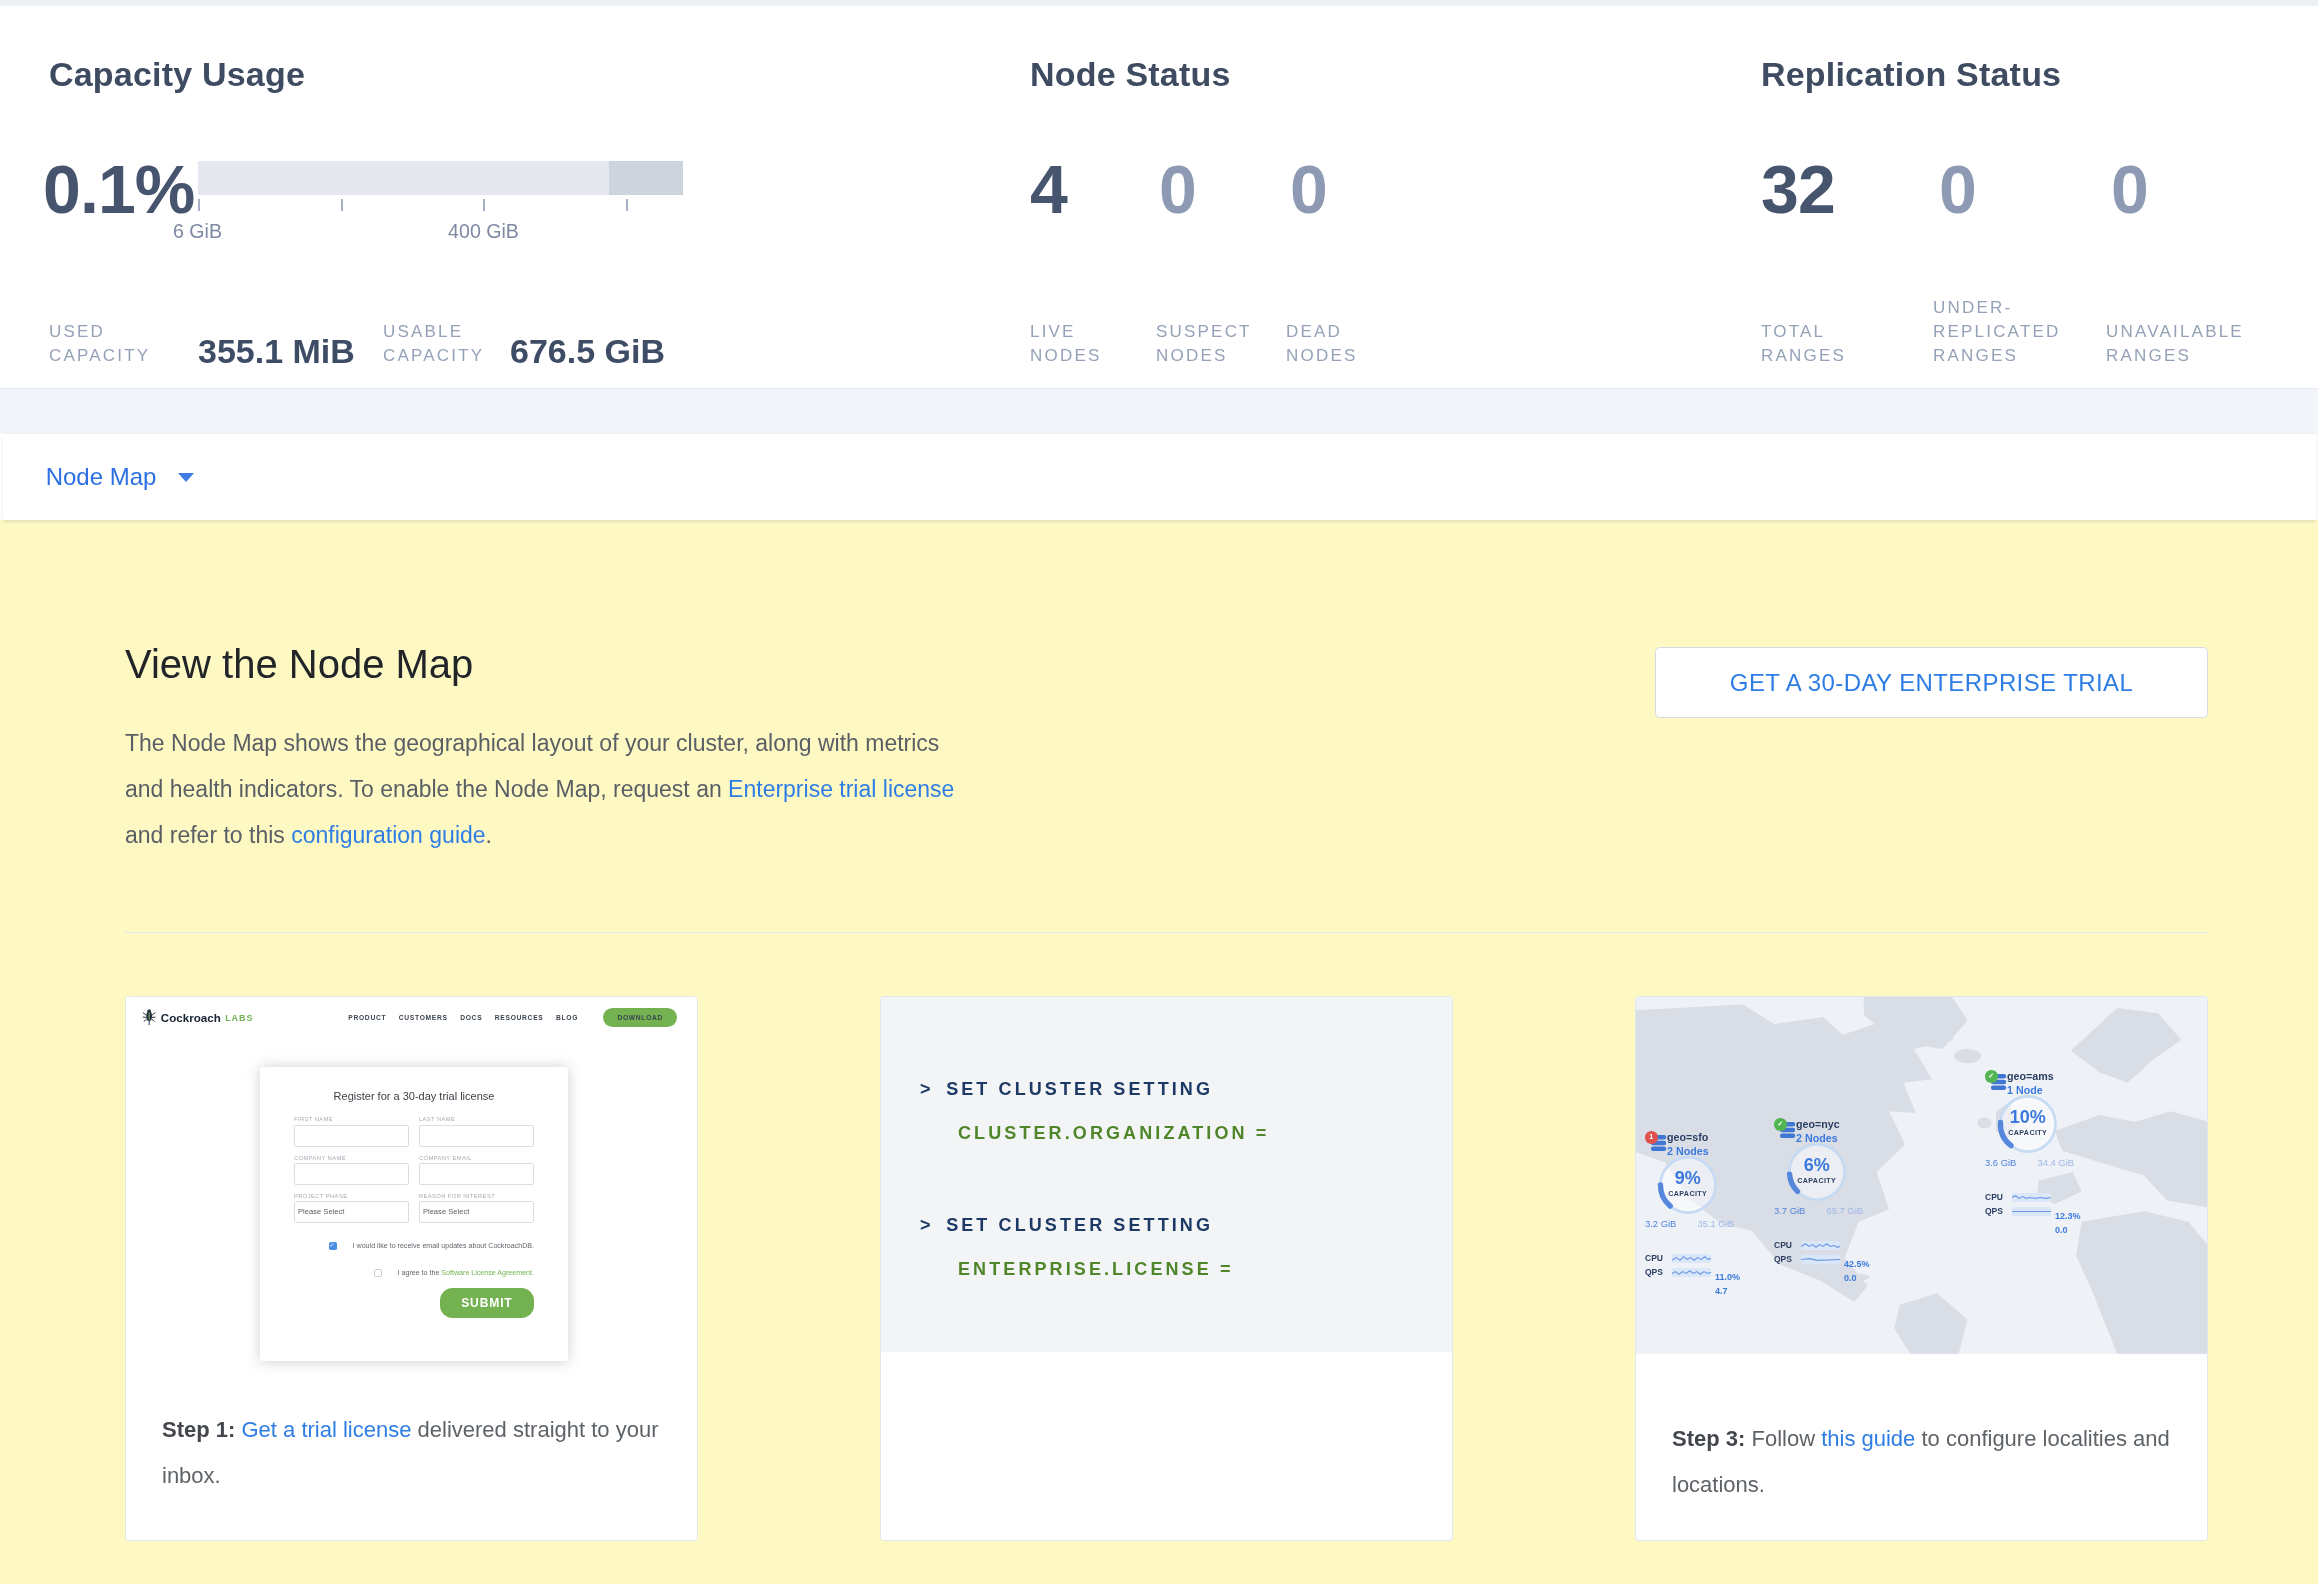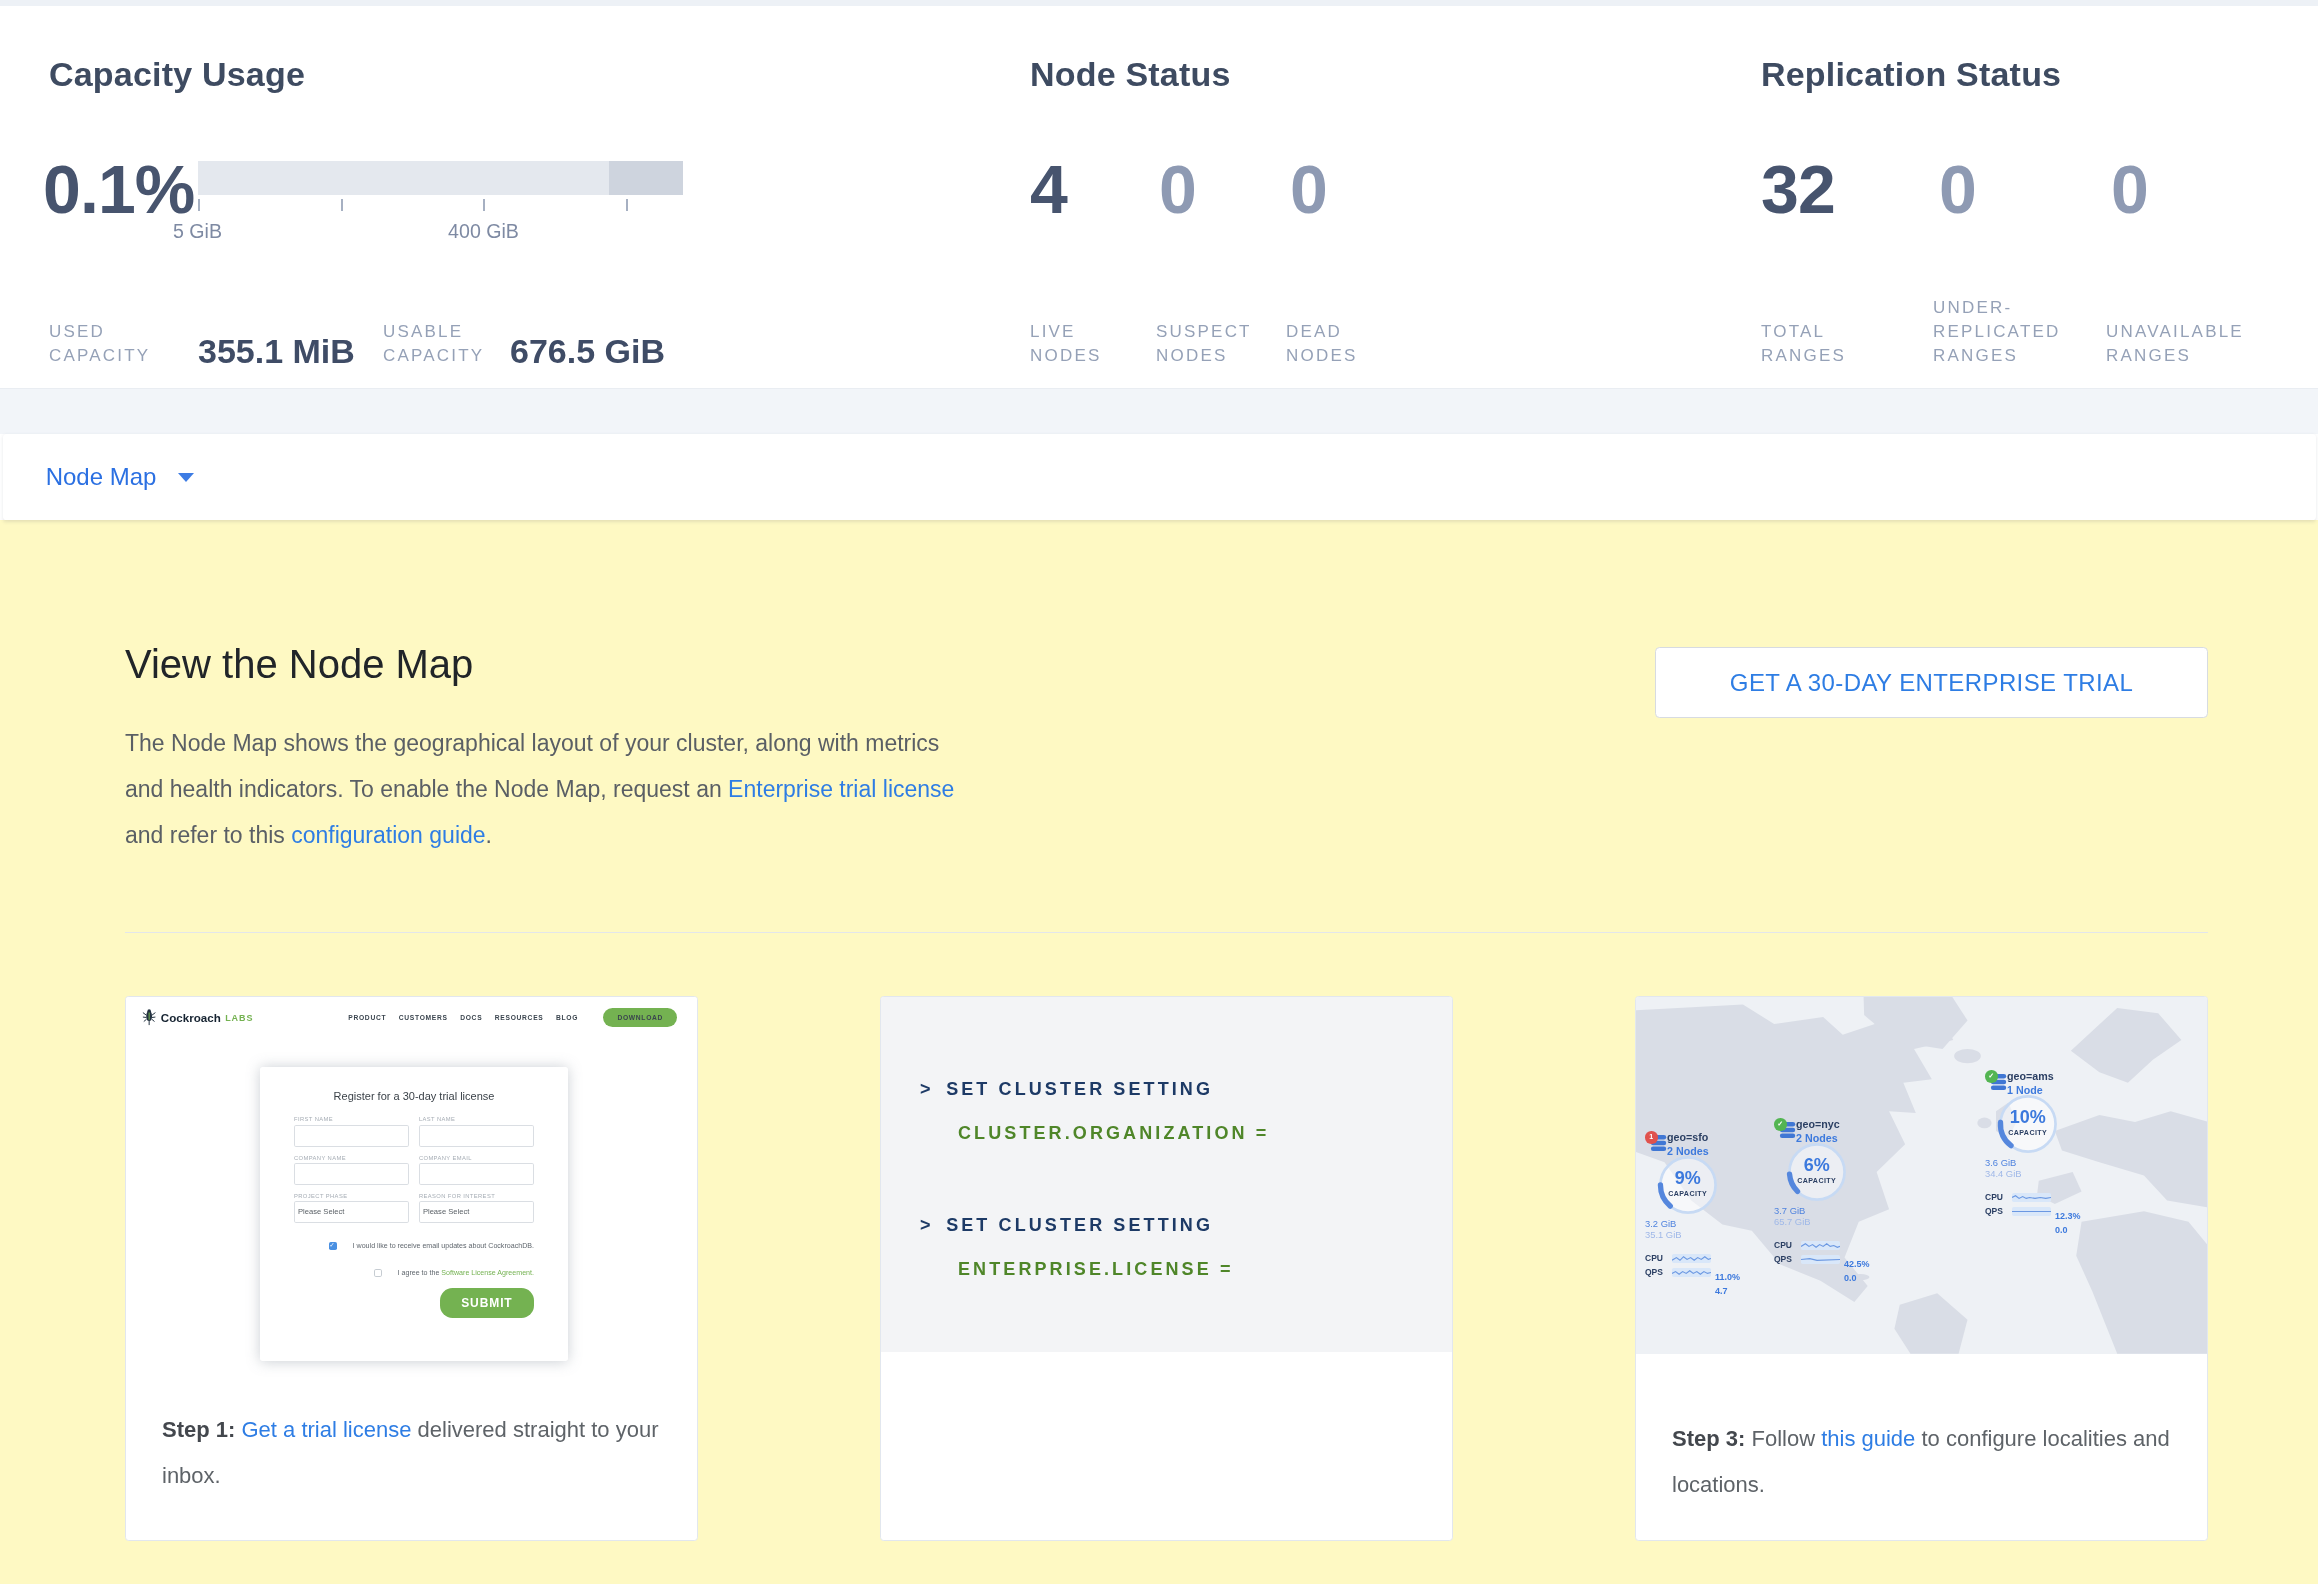--- a/index.html
+++ b/index.html
@@ -77,21 +77,21 @@
   .mapnode { position:absolute; width:100px; height:123px; }
   .mn-badge { position:absolute; left:0; top:0; width:12.5px; height:12.5px; border-radius:50%; color:#fff; font-size:7.1px; font-weight:bold; text-align:center; line-height:12.5px; z-index:2; }
   .mn-badge.ok { background:#53b552; }
   .mn-badge.err { background:#e0524d; }
   .mn-db { position:absolute; left:4.5px; top:2.7px; }
   .mn-name { position:absolute; left:22px; top:0; font-size:10.7px; font-weight:bold; color:#2b3f63; white-space:nowrap; }
   .mn-nodes { position:absolute; left:22px; top:14.3px; font-size:10.7px; font-weight:bold; color:#3c79dd; white-space:nowrap; }
   .mn-gauge { position:absolute; left:10.7px; top:21.4px; width:64px; height:64px; }
   .mn-pct { position:absolute; left:10.7px; top:37px; width:64px; text-align:center; font-size:18px; font-weight:bold; color:#3c79dd; }
   .mn-cap { position:absolute; left:10.7px; top:59px; width:64px; text-align:center; font-size:7.1px; font-weight:bold; letter-spacing:0.4px; color:#2b3f63; }
-  .mn-range { position:absolute; left:0; top:87px; width:89px; display:flex; justify-content:space-between; font-size:9.4px;flex-direction:column; }
+  .mn-range { position:absolute; left:0; top:87px; width:89px; display:flex; justify-content:space-between; font-size:9.4px; }
   .mn-used { color:#4f83de; }
   .mn-usable { color:#9fb8e8; }
   .mn-row { position:absolute; left:0; display:flex; align-items:center; gap:4.5px; }
   .mn-row.cpu { top:103px; }
   .mn-row.qps { top:117px; }
   .mn-metric { width:22px; font-size:8.5px; font-weight:bold; color:#2b3f63; }
   .spark { width:39px; height:9px; background:#d9e7f9; border-radius:1.8px; }
   .mn-val { font-size:9px; font-weight:bold; color:#3c79dd;margin-top:38px; }
 </style>
 </head>
@@ -103,21 +103,21 @@
 
   <h2 class="sum-title" style="left:49px; top:49px;">Capacity Usage</h2>
   <div class="bignum" style="left:43px; top:144px;">0.1%</div>
   <div class="capbar">
     <div class="capbar-dark"></div>
   </div>
   <div class="tick" style="left:198px;"></div>
   <div class="tick" style="left:341px;"></div>
   <div class="tick" style="left:483px;"></div>
   <div class="tick" style="left:626px;"></div>
-  <div class="ticklabel" style="left:135px;">5 GiB</div>
+  <div class="ticklabel" style="left:135px;">6 GiB</div>
   <div class="ticklabel" style="left:421px;">400 GiB</div>
   <div class="stat-label" style="left:49px; top:314px; width:120px;">USED CAPACITY</div>
   <div class="stat-value" style="left:198px; top:326px;">355.1 MiB</div>
   <div class="stat-label" style="left:383px; top:314px; width:134px;">USABLE CAPACITY</div>
   <div class="stat-value" style="left:510px; top:326px;">676.5 GiB</div>
 
   <h2 class="sum-title" style="left:1030px; top:49px;">Node Status</h2>
   <div class="bignum" style="left:1030px; top:144px;">4</div>
   <div class="bignum muted" style="left:1159px; top:144px;">0</div>
   <div class="bignum muted" style="left:1290px; top:144px;">0</div>

